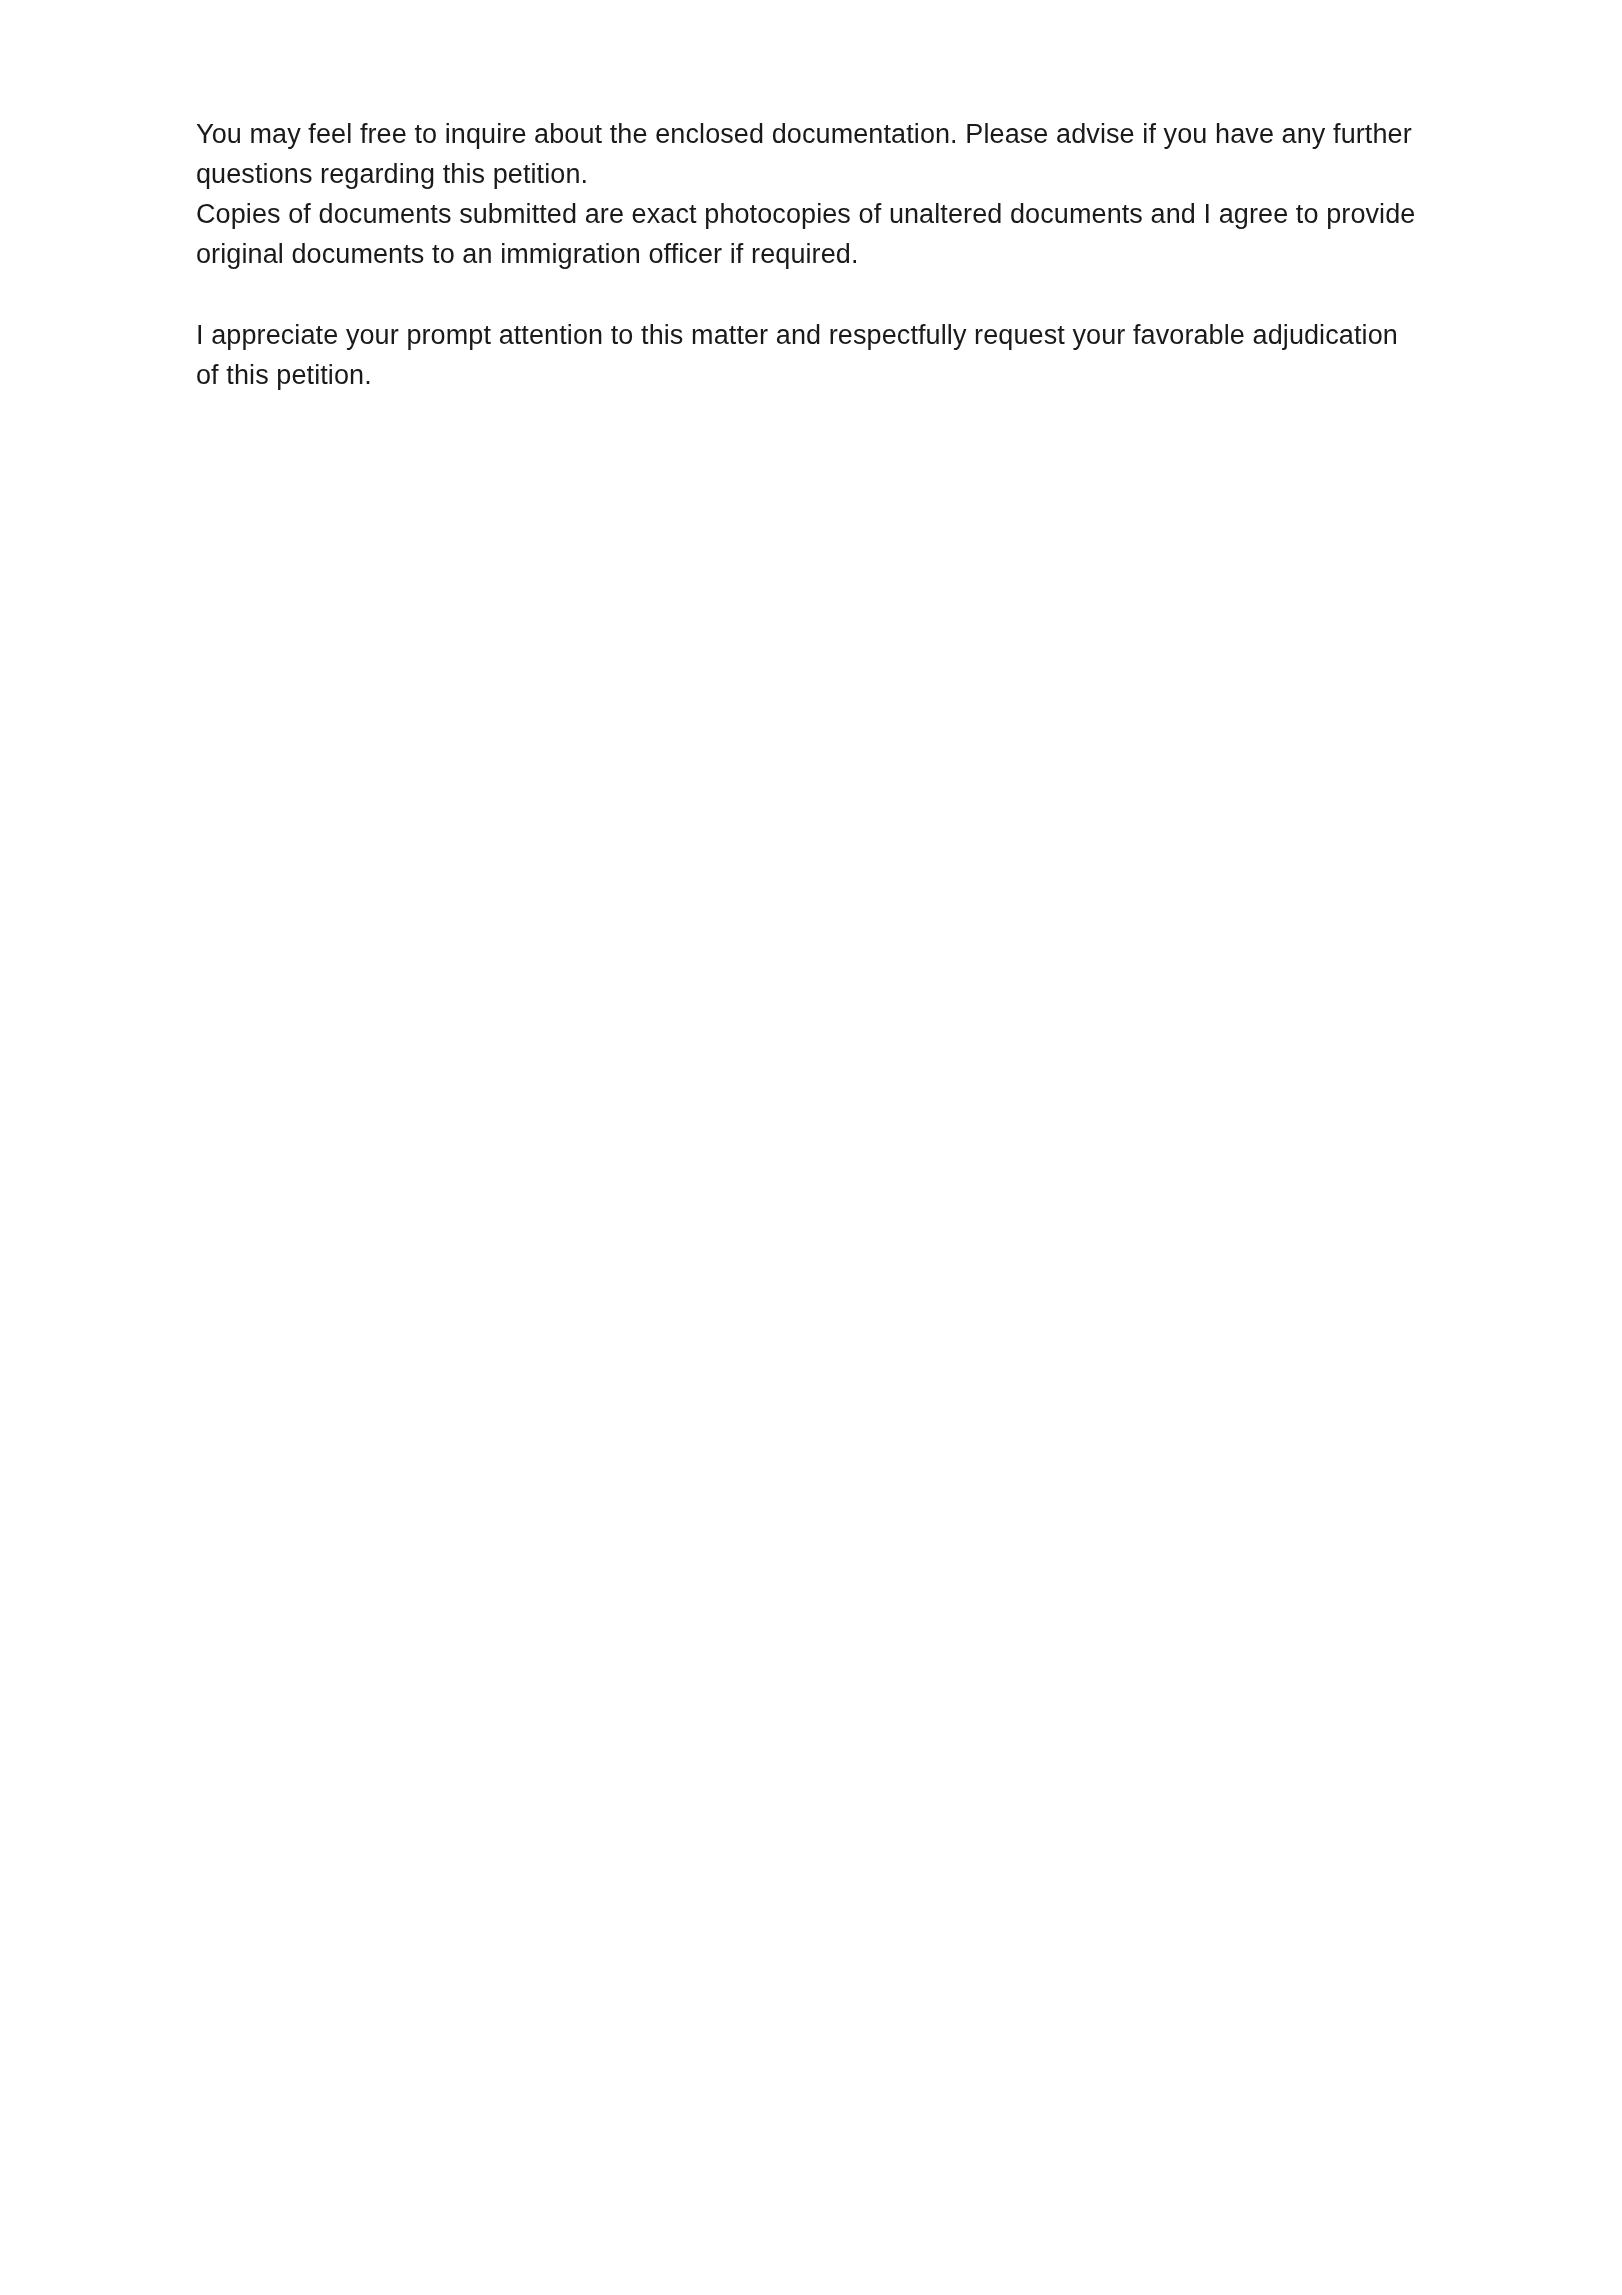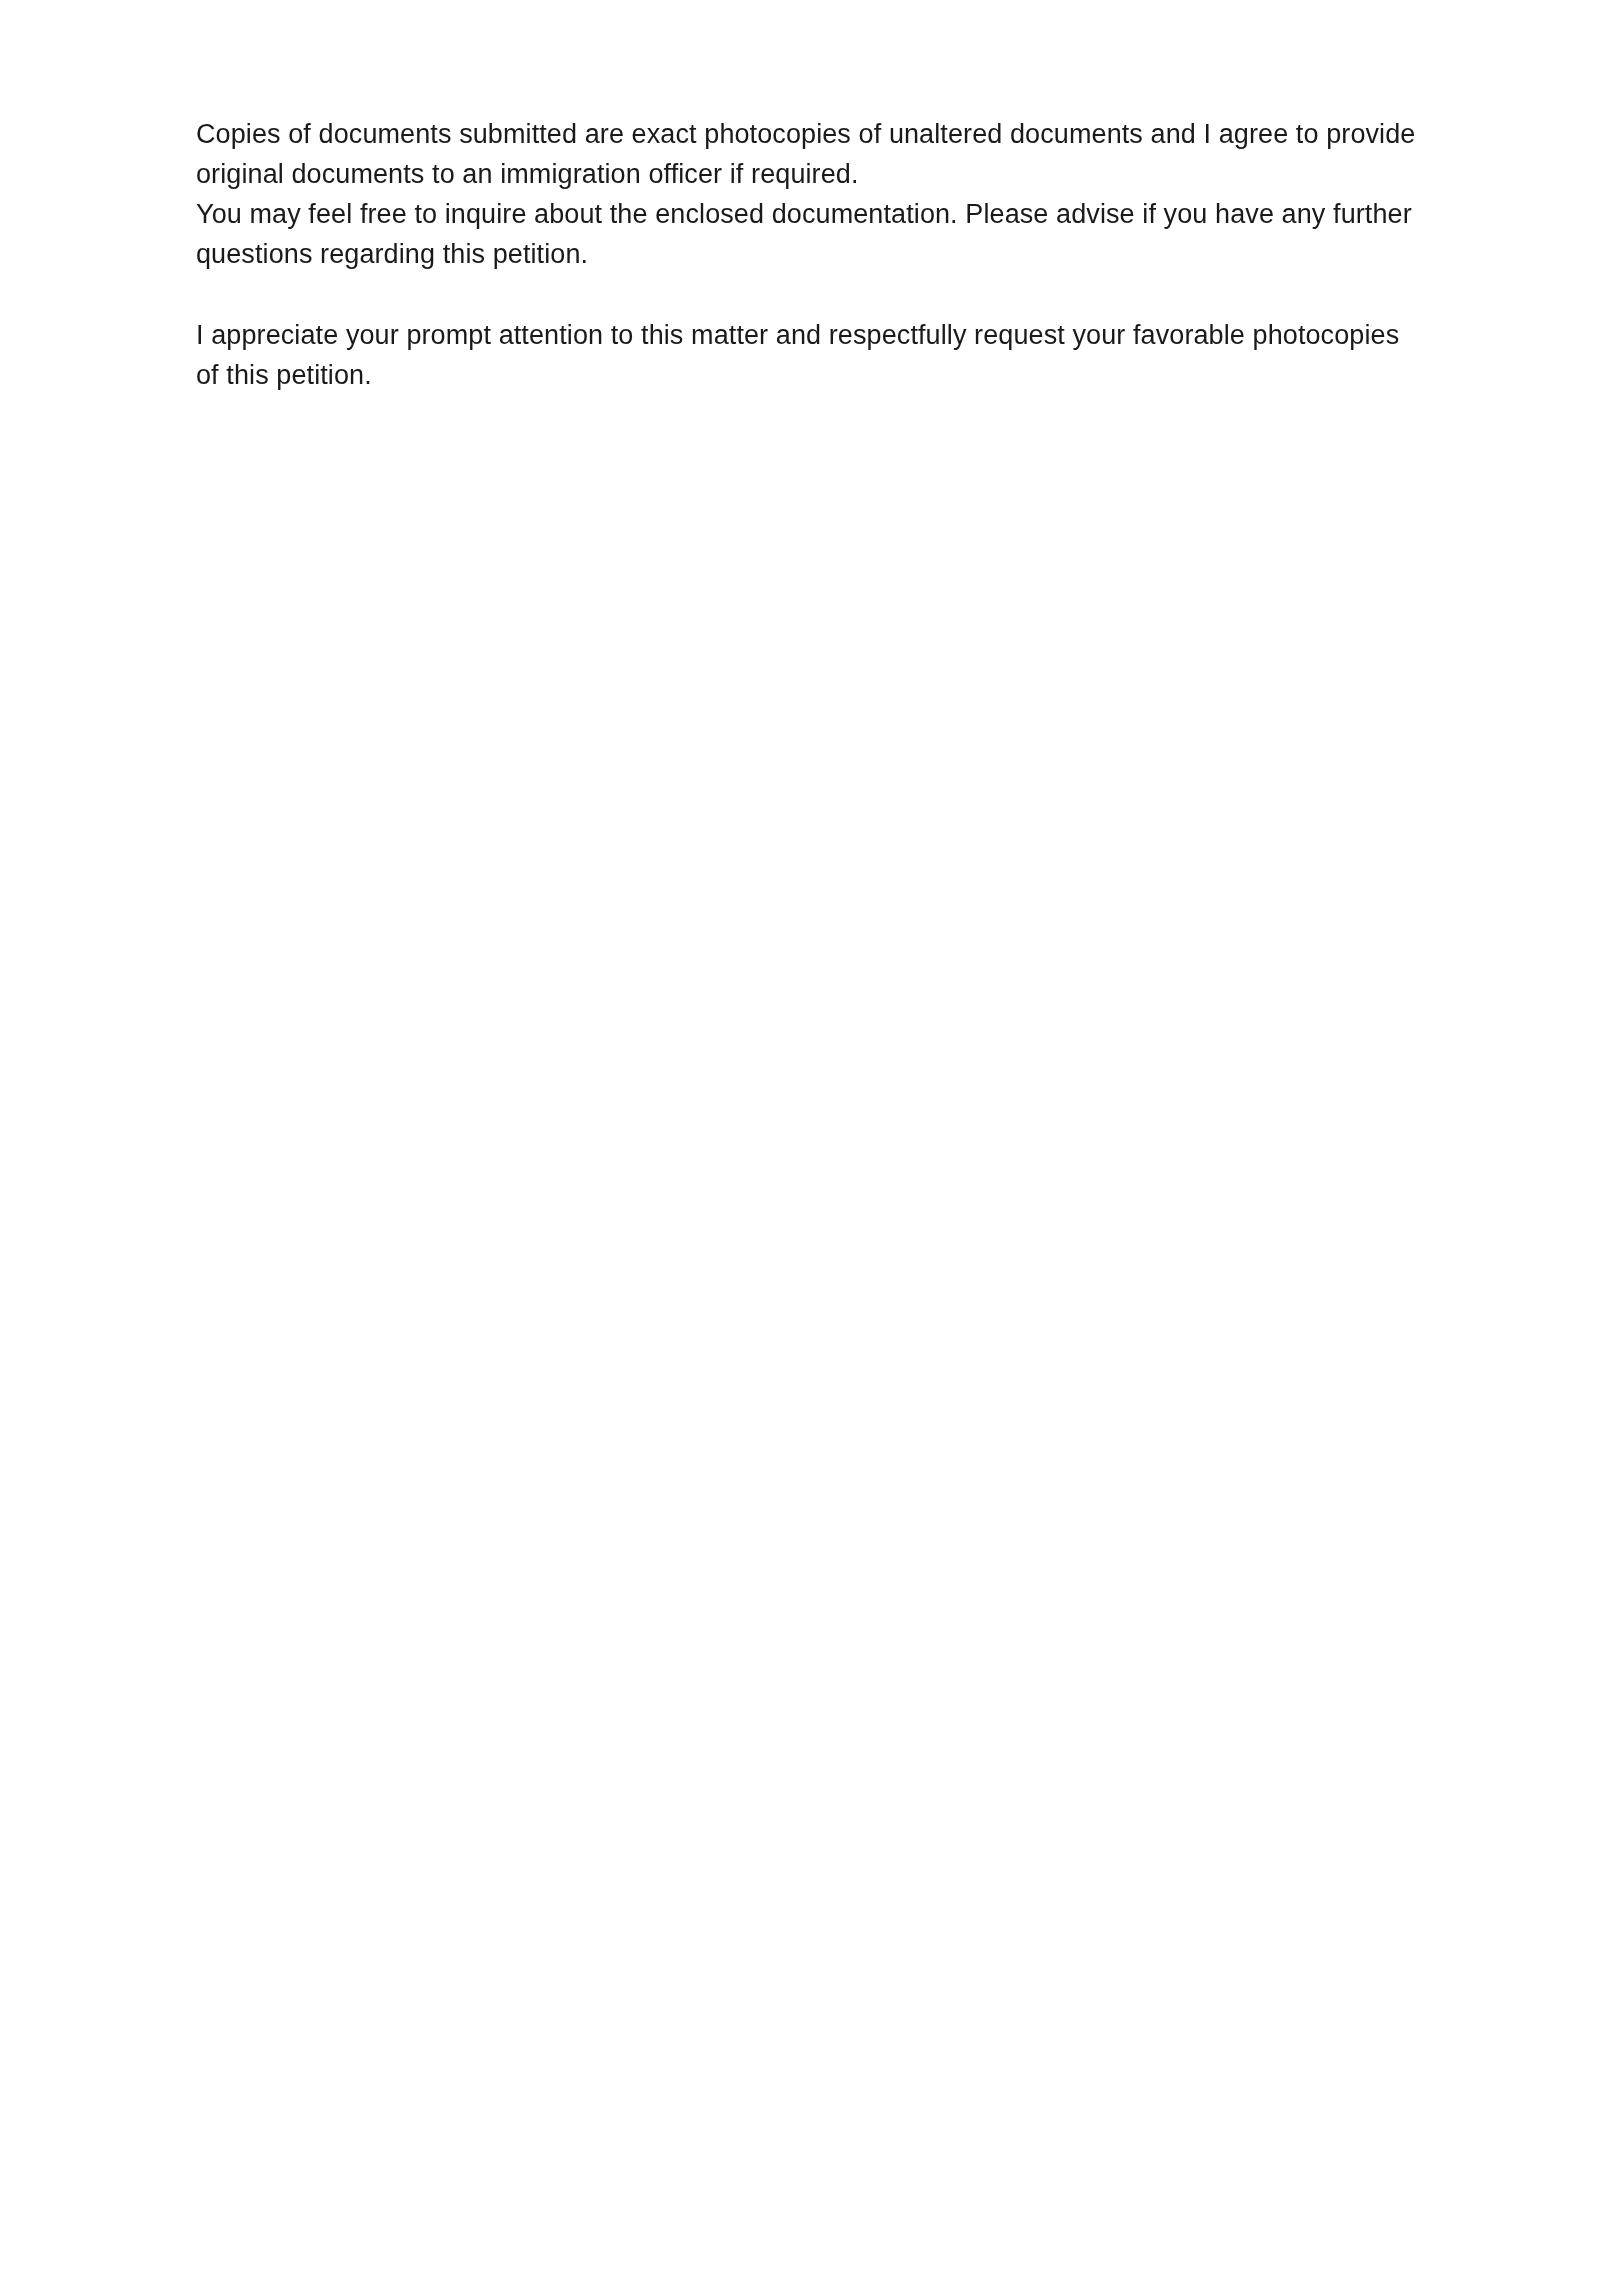--- a/index.html
+++ b/index.html
@@ -78,21 +78,21 @@
     letter-spacing: 0.3px;
     font-family: "DejaVu Sans", sans-serif;
   }
 </style>
 </head>
 <body>
 
 <div class="page">
 
   <div class="body-text">
+    <p class="para">You may feel free to inquire about the enclosed documentation. Please advise if you have any further questions regarding this petition.</p>
     <p class="para">Copies of documents submitted are exact photocopies of unaltered documents and I agree to provide original documents to an immigration officer if required.</p>
-    <p class="para">You may feel free to inquire about the enclosed documentation. Please advise if you have any further questions regarding this petition.</p>
     <div class="gap"></div>
-    <p class="para">I appreciate your prompt attention to this matter and respectfully request your favorable photocopies of this petition.</p>
+    <p class="para">I appreciate your prompt attention to this matter and respectfully request your favorable adjudication of this petition.</p>
   </div>
 
 
 </div>
 
 
 </body></html>

